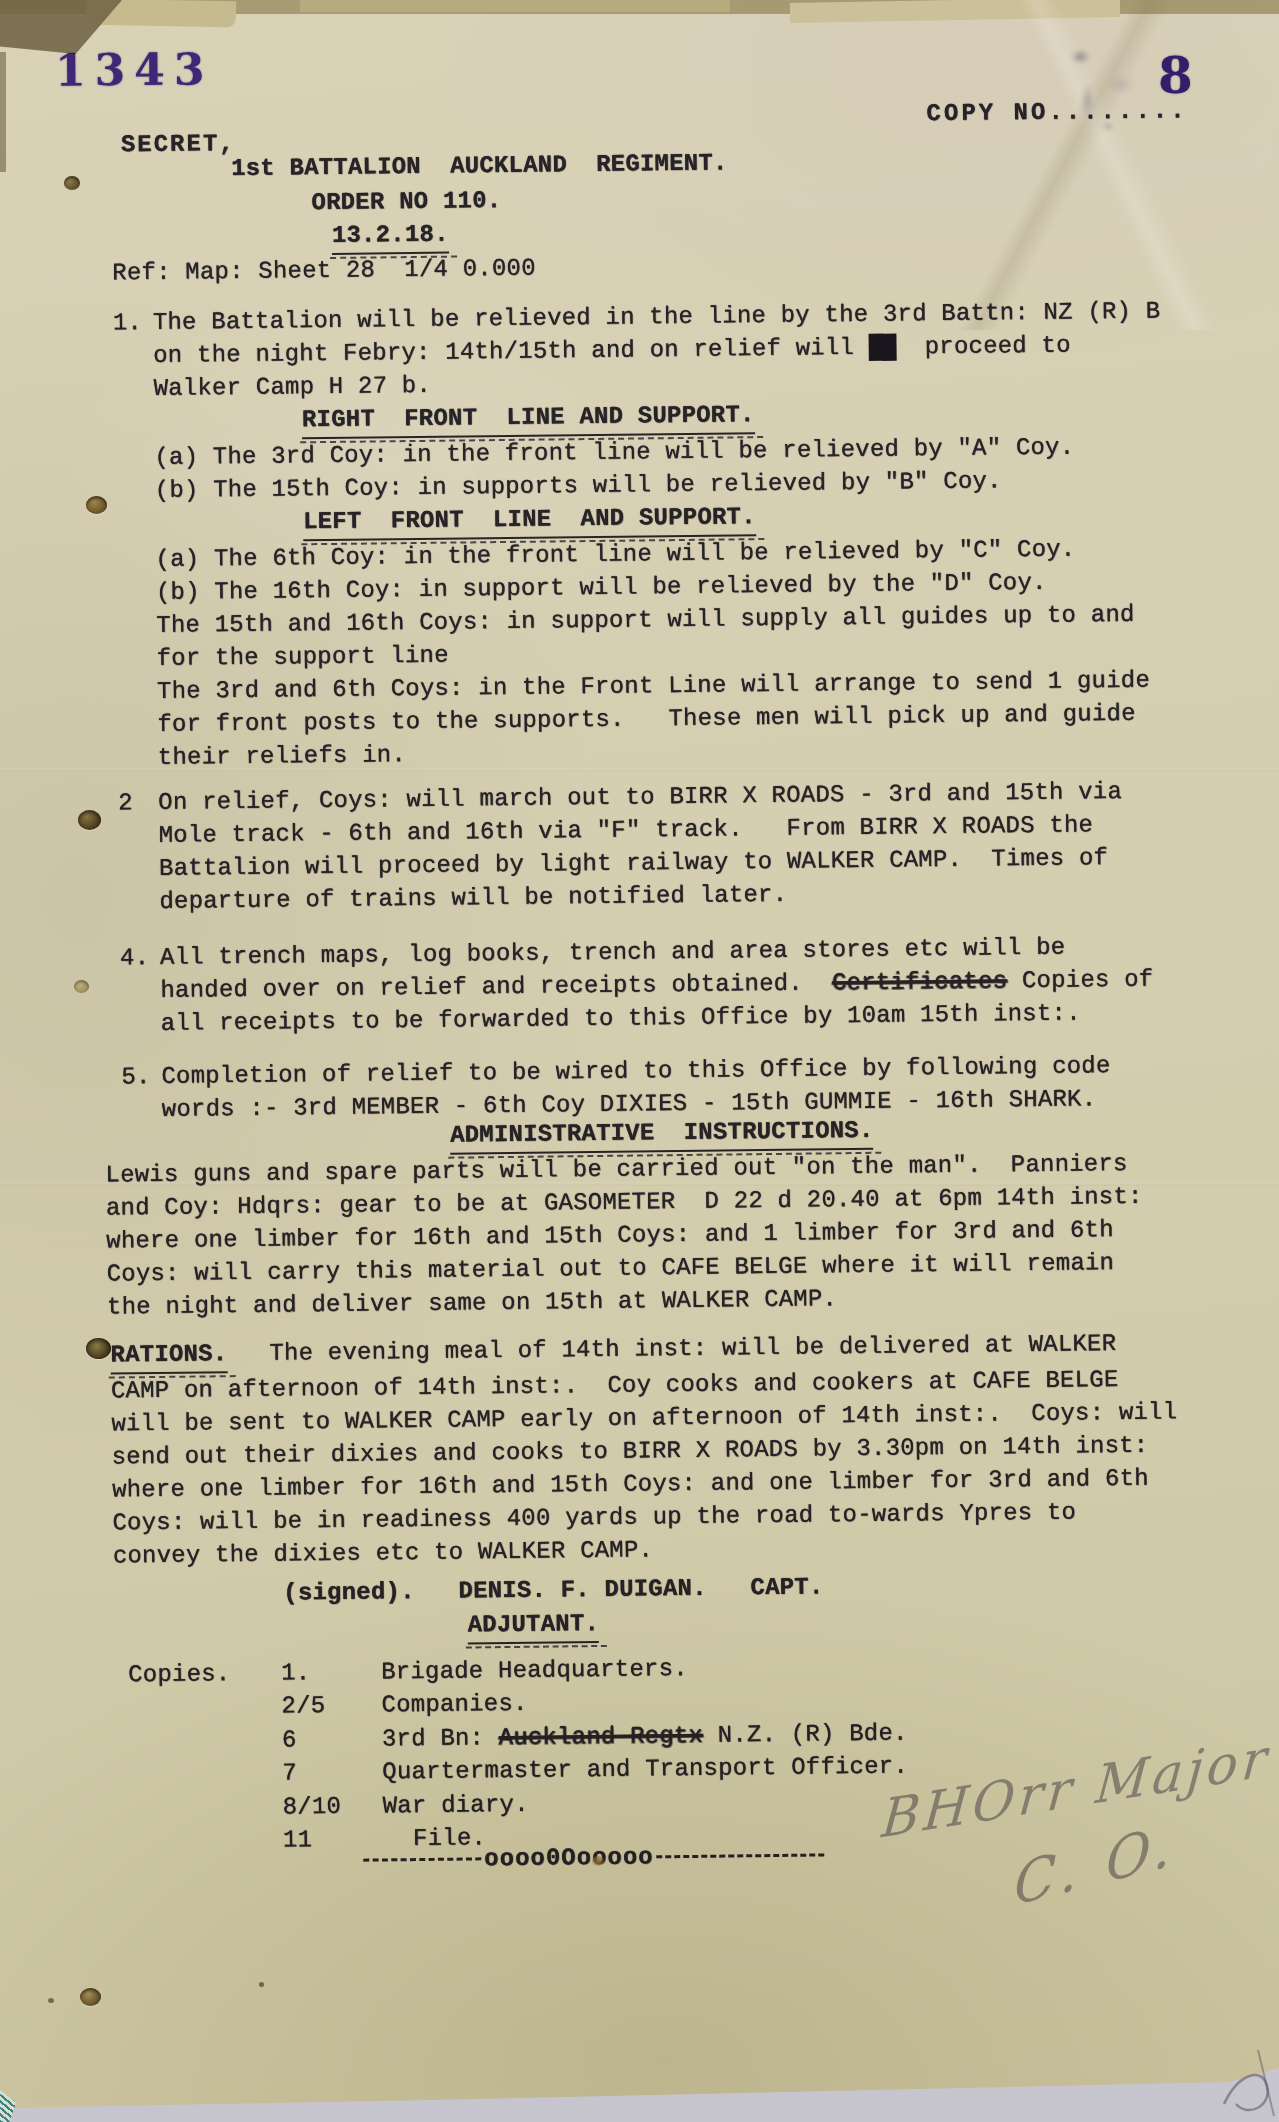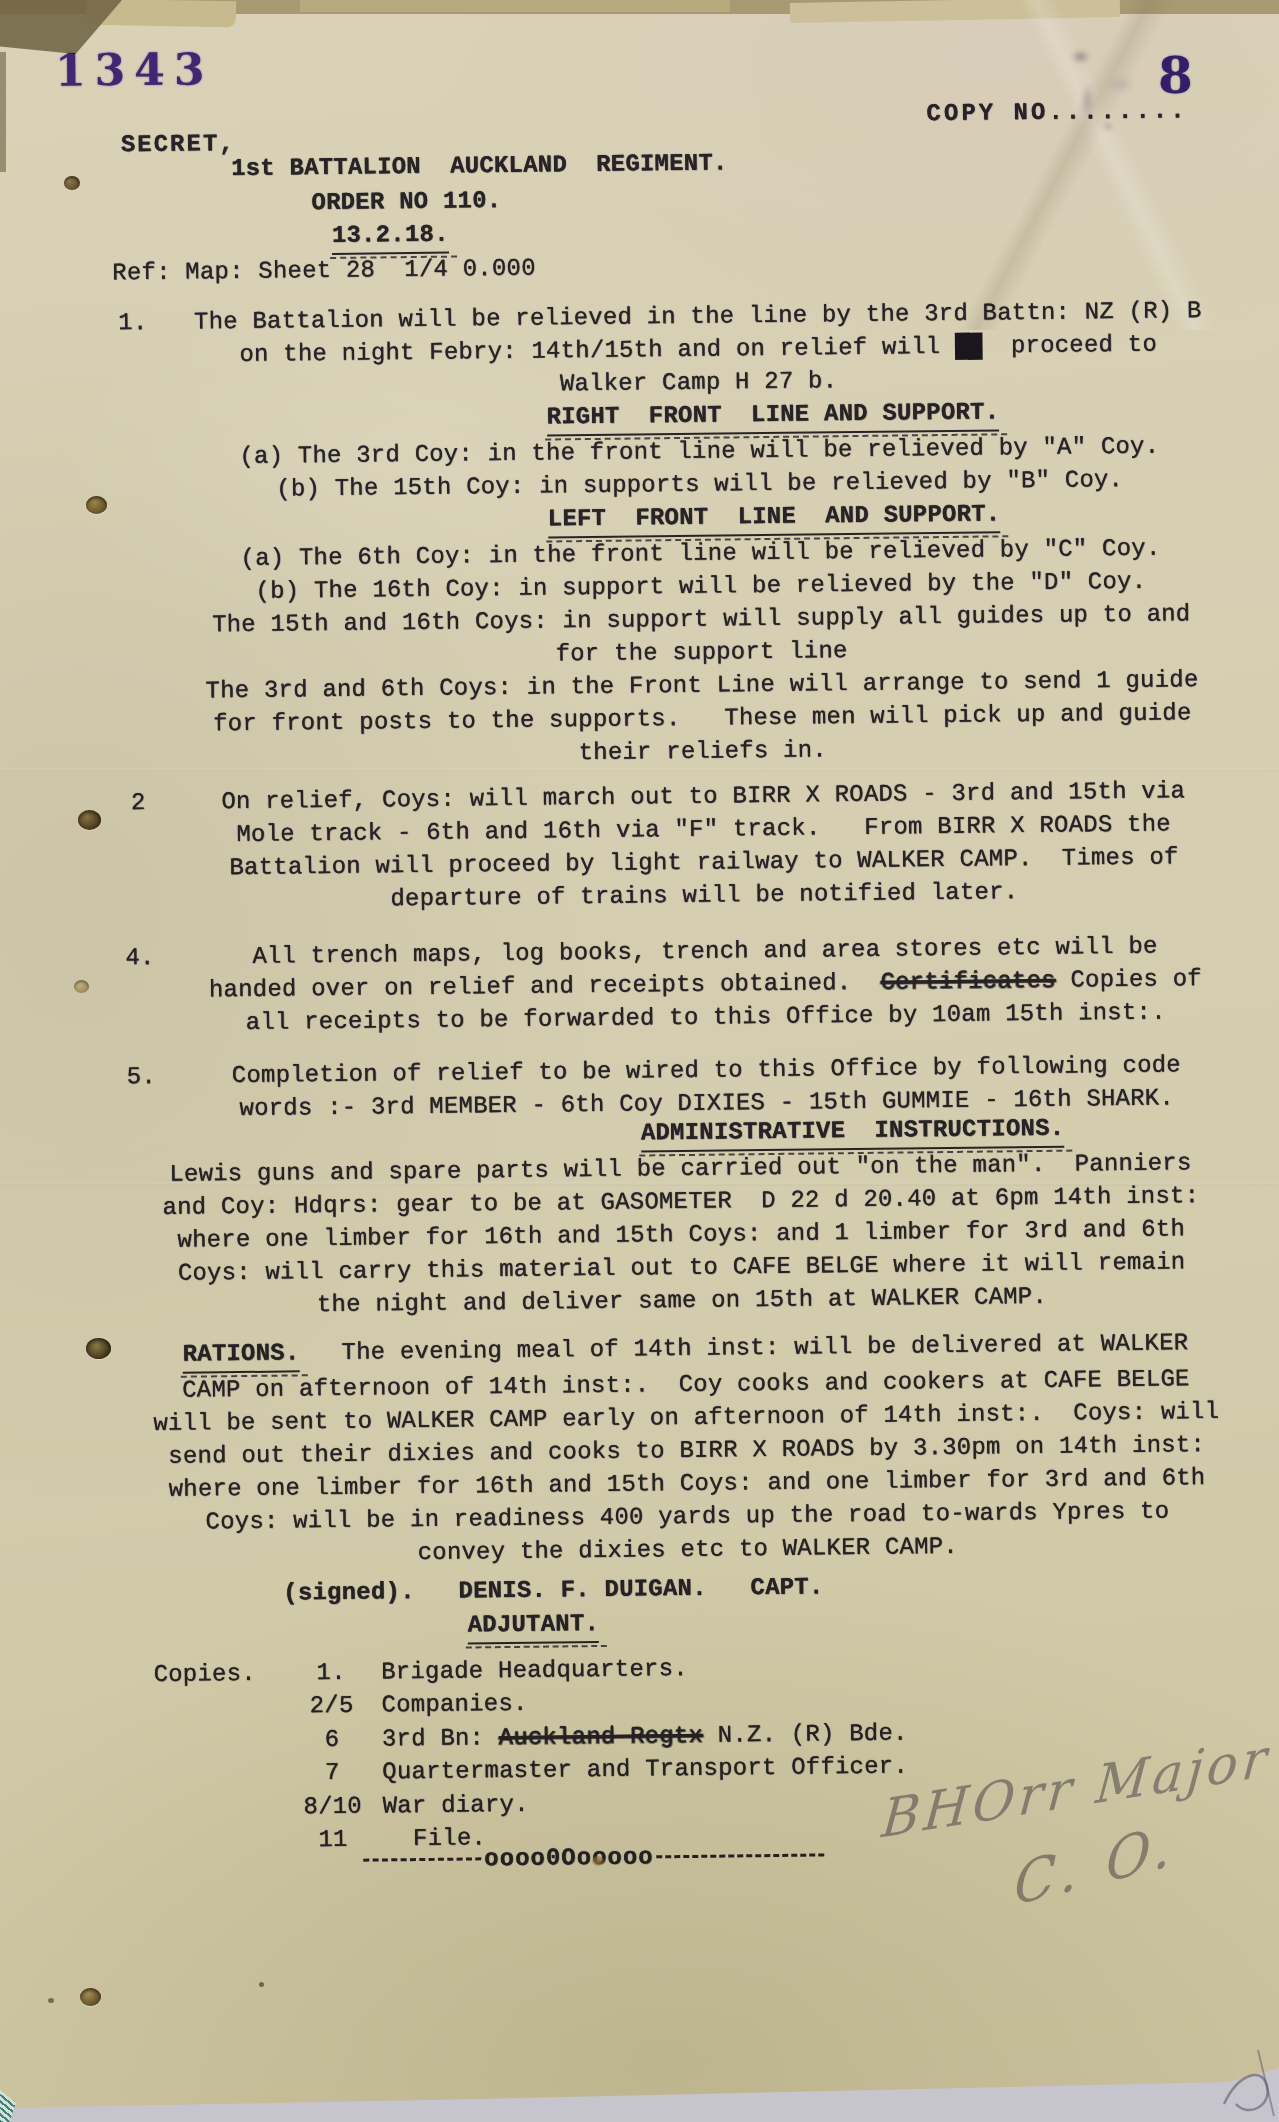--- a/index.html
+++ b/index.html
@@ -11,21 +11,20 @@
   
   .paper{
     position:absolute;inset:0;
     clip-path:polygon(0 0,100% 0,100% 2068px,1228px 2082px,430px 2100px,0 2108px);
     background:
       radial-gradient(900px 480px at 78% 3%, rgba(214,201,186,.55), transparent 62%),
       radial-gradient(760px 900px at 6% 42%, rgba(118,108,72,.10), transparent 70%),
       radial-gradient(1250px 760px at 52% 97%, rgba(146,137,88,.28), transparent 66%),
       radial-gradient(500px 260px at 30% 22%, rgba(255,255,255,.10), transparent 70%),
       linear-gradient(175deg,#d9d2b7 0%,#d5ceb1 38%,#d2cbab 68%,#ccc5a0 100%);
-    text-align: center;
   }
   .top-edge{position:absolute;left:0;top:0;right:0;height:14px;background:#a2946a;opacity:.9;}
   .tab{position:absolute;background:#c6ba8f;}
   .corner-dark{position:absolute;left:0;top:0;width:122px;height:54px;background:#6d6142;
     clip-path:polygon(0 0,100% 0,62% 100%,0 86%);opacity:.85;}
   .edge-sliver{position:absolute;left:0;top:52px;width:6px;height:120px;background:#6d6142;opacity:.6;}
   .crease-tr{position:absolute;right:0;top:0;width:420px;height:330px;pointer-events:none;
     background:
       linear-gradient(118deg, transparent 46%, rgba(110,100,70,.16) 49%, transparent 53%),
       linear-gradient(64deg, transparent 55%, rgba(255,255,255,.18) 58%, transparent 62%);}

